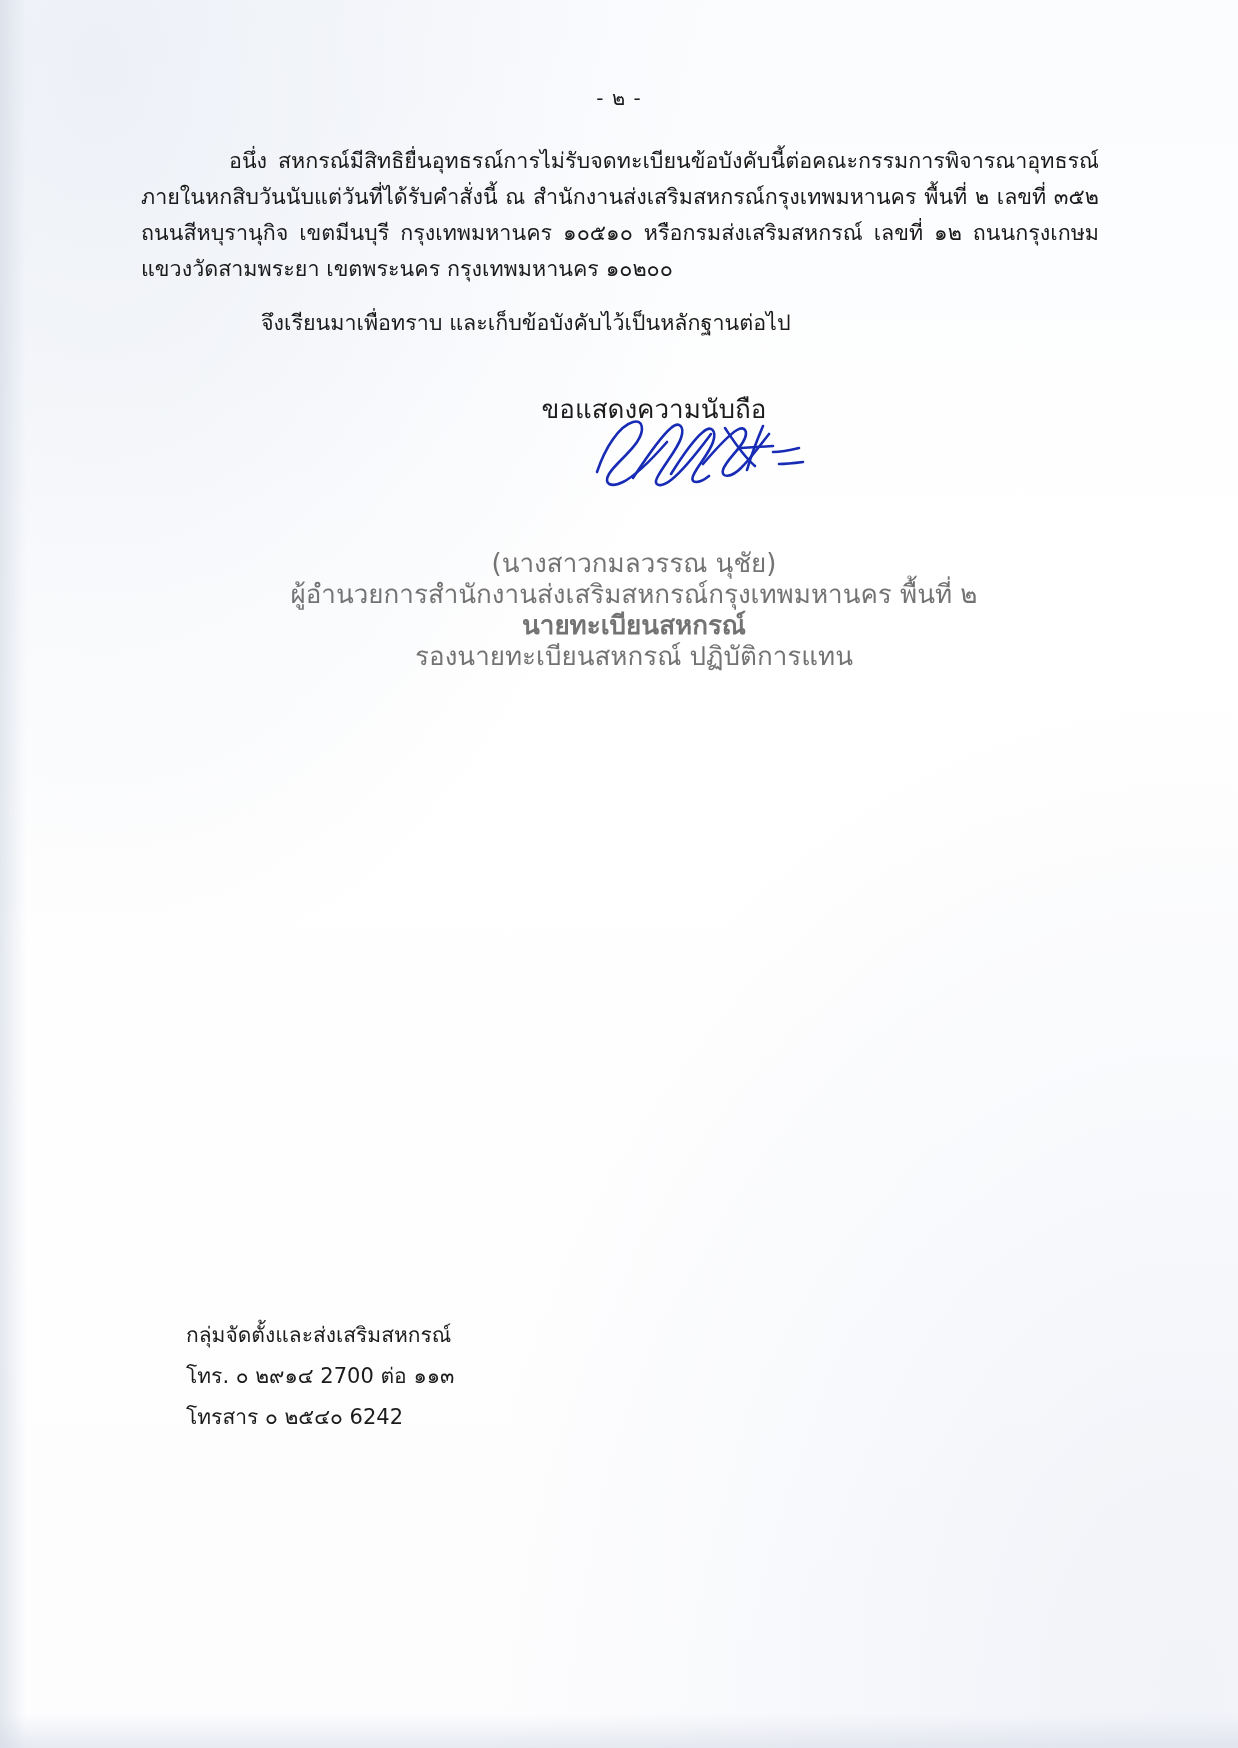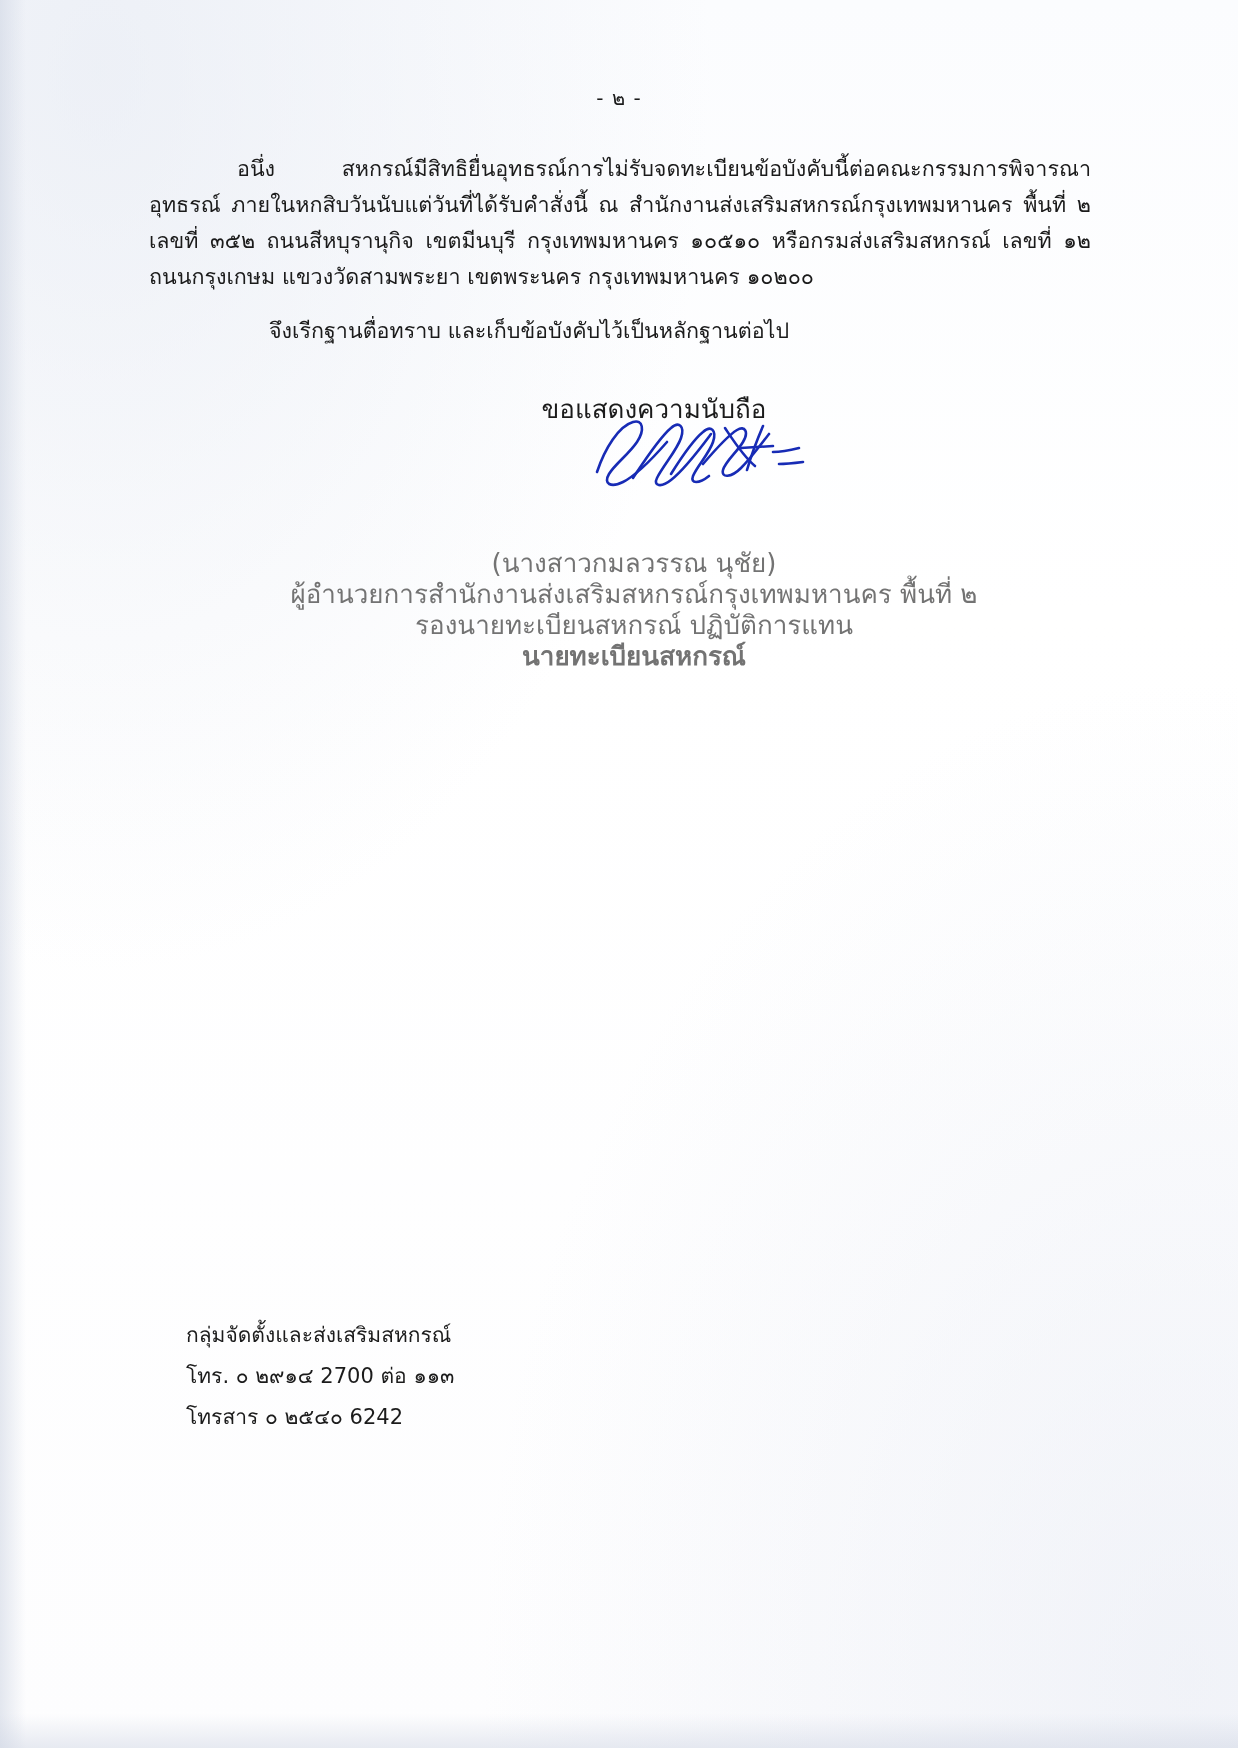--- a/index.html
+++ b/index.html
@@ -51,21 +51,21 @@
 
   .body-block {
     position: absolute;
     left: 140px;
     top: 142px;
     width: 960px;
     font-size: 21.5px;
     line-height: 36px;
   }
   .body-block p {
-    margin: 9px;
+    margin: 1px;
   }
   .para-1 {
     text-indent: 88px;
     text-align: justify;
     text-justify: inter-word;
   }
   .para-2 {
     margin-top: 18px !important;
     text-indent: 120px;
   }
@@ -134,21 +134,21 @@
 
 <div class="page">
   <div class="paper-tint"></div>
   <div class="edge-left"></div>
   <div class="edge-bottom"></div>
 
   <div class="page-number">- ๒ -</div>
 
   <div class="body-block">
     <p class="para-1">อนึ่ง สหกรณ์มีสิทธิยื่นอุทธรณ์การไม่รับจดทะเบียนข้อบังคับนี้ต่อคณะกรรมการพิจารณาอุทธรณ์ ภายในหกสิบวันนับแต่วันที่ได้รับคำสั่งนี้  ณ  สำนักงานส่งเสริมสหกรณ์กรุงเทพมหานคร พื้นที่ ๒ เลขที่ ๓๕๒ ถนนสีหบุรานุกิจ เขตมีนบุรี กรุงเทพมหานคร ๑๐๕๑๐ หรือกรมส่งเสริมสหกรณ์ เลขที่ ๑๒ ถนนกรุงเกษม แขวงวัดสามพระยา เขตพระนคร กรุงเทพมหานคร ๑๐๒๐๐</p>
-    <p class="para-2">จึงเรีกฐานตื่อทราบ และเก็บข้อบังคับไว้เป็นหลักฐานต่อไป</p>
+    <p class="para-2">จึงเรียนมาเพื่อทราบ และเก็บข้อบังคับไว้เป็นหลักฐานต่อไป</p>
   </div>
 
   <div class="closing">
     <span class="inner">ขอแสดงความนับถือ</span>
   </div>
 
   <div class="signature-wrap">
     <svg width="260" height="96" viewBox="0 0 260 96" fill="none" xmlns="http://www.w3.org/2000/svg">
       <g stroke="#172bb5" stroke-width="2.6" stroke-linecap="round" stroke-linejoin="round" fill="none">
         <path d="M22 64 C 30 40, 44 18, 58 14 C 68 11, 70 22, 62 34 C 54 46, 40 56, 34 66 C 28 76, 36 80, 48 74 C 62 67, 78 50, 92 34"></path>
@@ -160,22 +160,22 @@
         <path d="M166 40 L 198 38"></path>
         <path d="M198 44 C 206 44, 216 42, 224 40"></path>
         <path d="M204 56 C 212 56, 220 55, 228 54"></path>
       </g>
     </svg>
   </div>
 
   <div class="sign-block">
     <span class="l">(นางสาวกมลวรรณ  นุชัย)</span>
     <span class="l">ผู้อำนวยการสำนักงานส่งเสริมสหกรณ์กรุงเทพมหานคร พื้นที่ ๒</span>
+    <span class="l bold">นายทะเบียนสหกรณ์</span>
     <span class="l">รองนายทะเบียนสหกรณ์ ปฏิบัติการแทน</span>
-    <span class="l bold">นายทะเบียนสหกรณ์</span>
   </div>
 
   <div class="footer-block">
     <div>กลุ่มจัดตั้งและส่งเสริมสหกรณ์</div>
     <div>โทร. ๐ ๒๙๑๔ 2700 ต่อ ๑๑๓</div>
     <div>โทรสาร ๐ ๒๕๔๐ 6242</div>
   </div>
 </div>
 
 </body></html>

